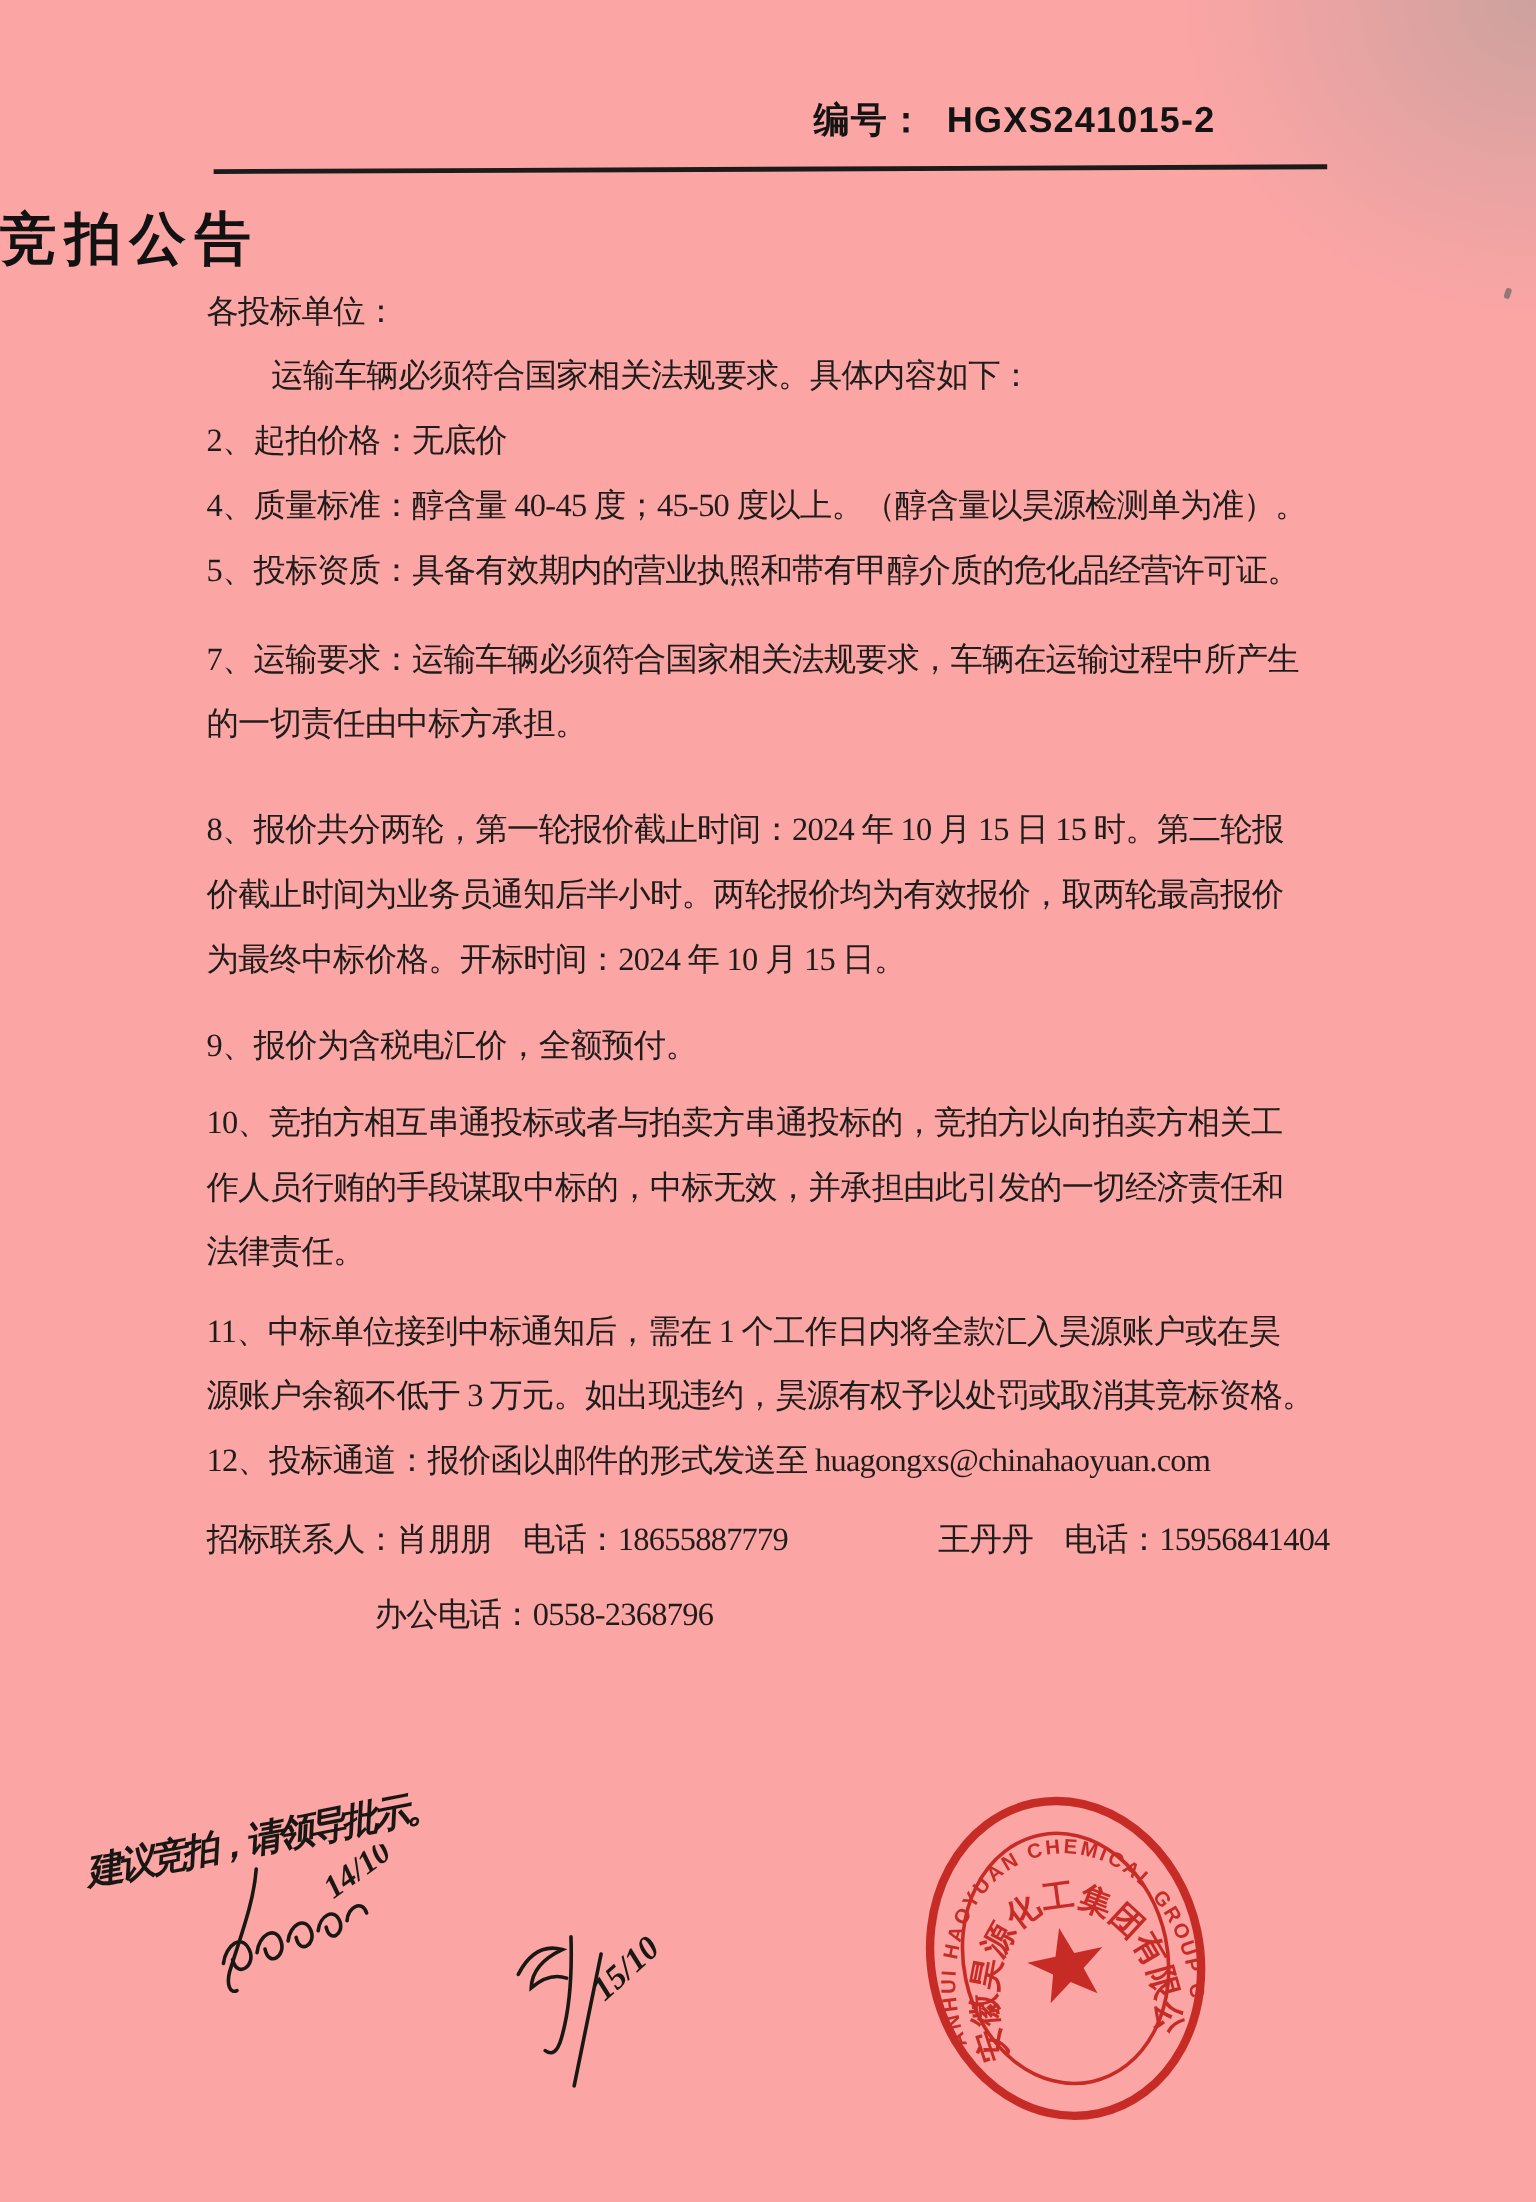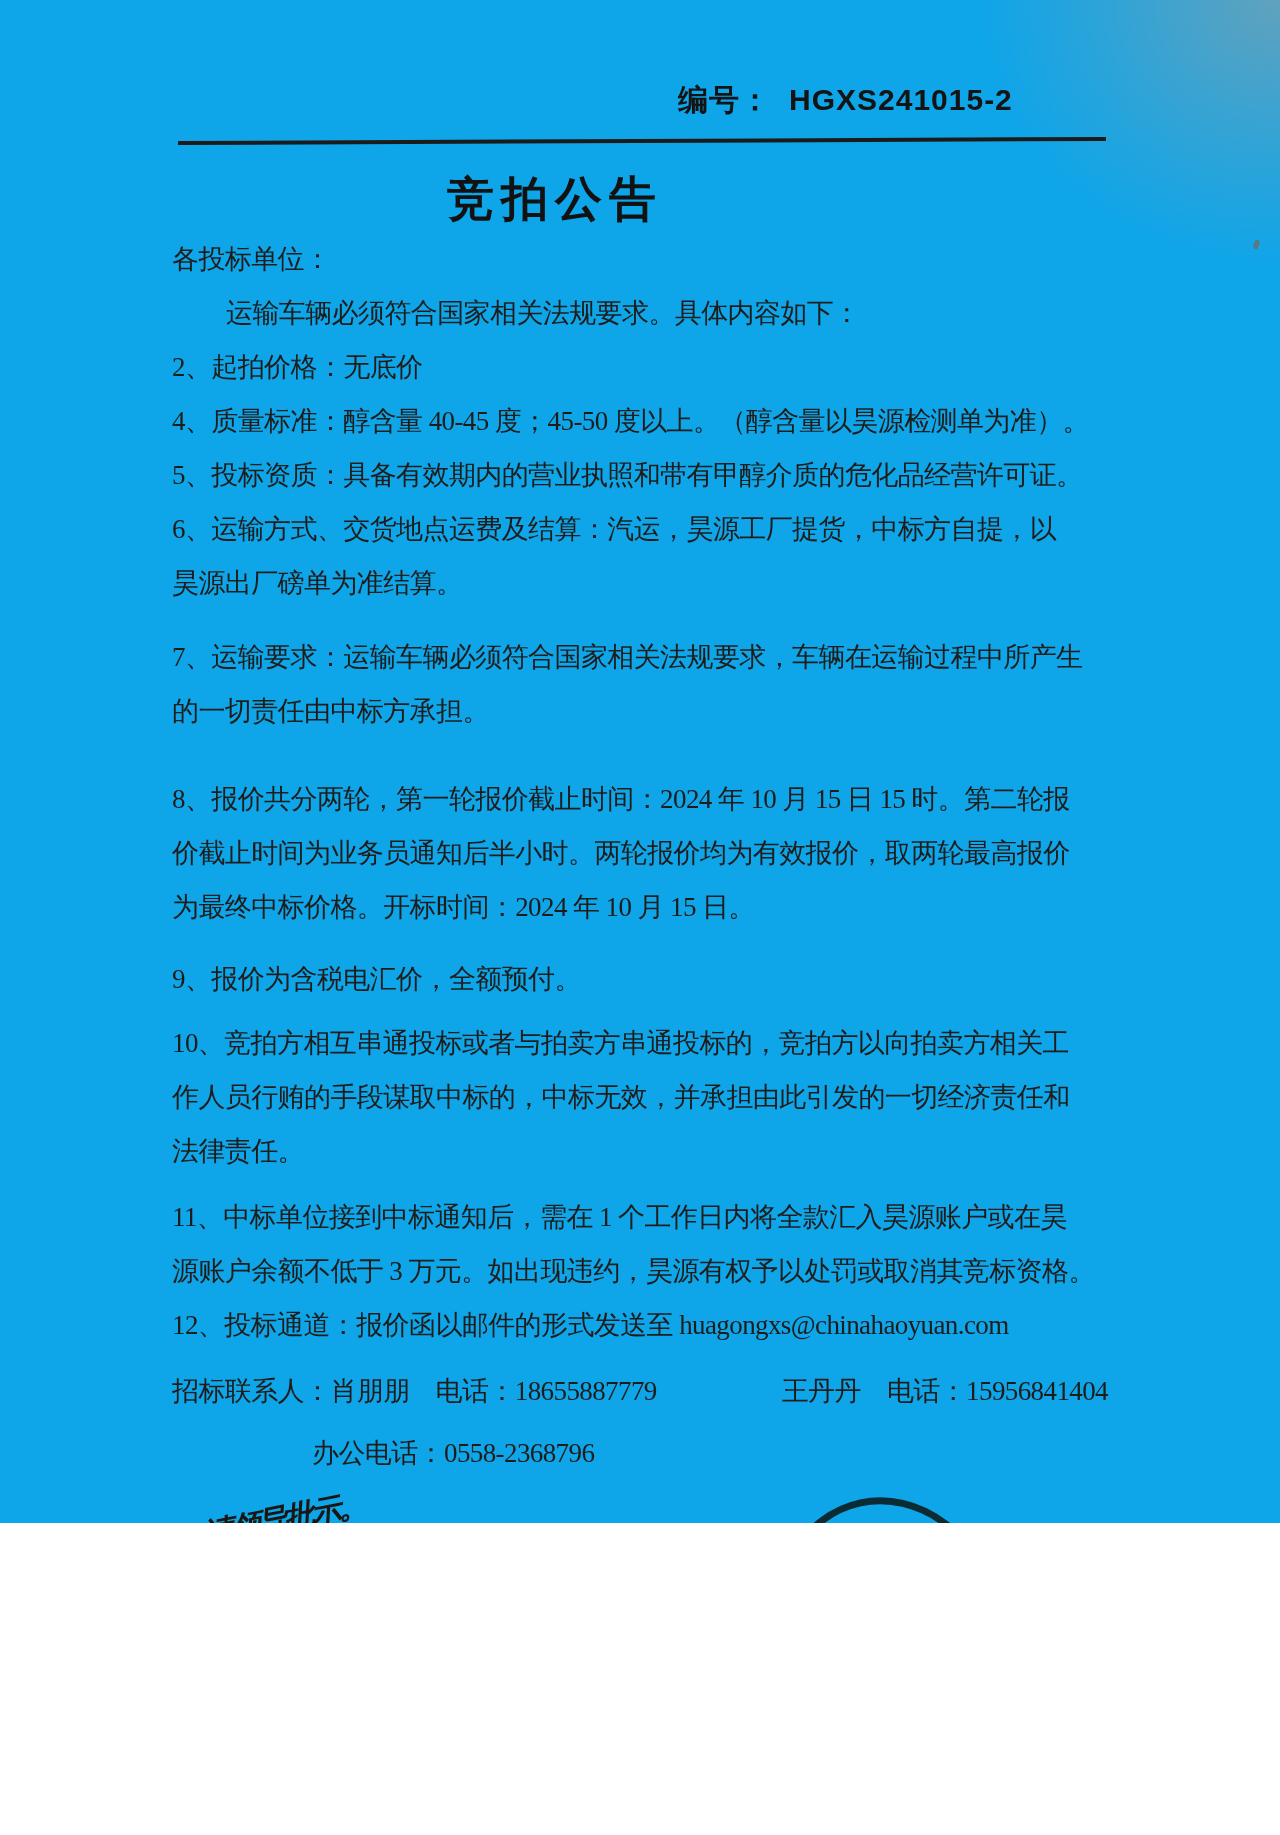--- a/index.html
+++ b/index.html
@@ -1,19 +1,19 @@
 <!DOCTYPE html>
 <html><head>
 <meta charset="utf-8">
 <style>
   html,body{margin:0;padding:0;}
   .page{
     position:relative;
-    width:1280px;height:1523px;
-    background:#0ea5e9;
+    width:1280px;height:1835px;
+    background:#fca5a5;
     overflow:hidden;
     font-family:"Liberation Serif","DejaVu Serif",serif;
     color:#1f1d1b;
   }
   .corner-shade{
     position:absolute;right:0;top:0;width:360px;height:320px;
     background:radial-gradient(ellipse 120% 120% at 100% 0%,
       rgba(165,159,152,.55), rgba(165,159,152,.20) 42%, rgba(165,159,152,0) 70%);
     pointer-events:none;
   }
@@ -26,21 +26,21 @@
     display:flex;gap:18px;align-items:baseline;
     font-family:"Liberation Sans","DejaVu Sans",sans-serif;
     font-weight:bold;font-size:30px;color:#141414;letter-spacing:1px;
   }
   .head-rule{
     position:absolute;left:178px;top:139px;width:928px;height:3.5px;
     background:#1b1b1b;transform:rotate(-0.25deg);
   }
   .title{
     position:absolute;left:0;top:168px;width:1110px;margin:0;
-    text-align:center;font-size:47px;font-weight:bold;color:#121212;
+    text-align:left;font-size:47px;font-weight:bold;color:#121212;
     letter-spacing:7px;
   }
   .content{
     position:absolute;left:172px;top:232px;width:936px;
     font-size:27px;line-height:54px;letter-spacing:-0.6px;
   }
   .content p{margin:0;white-space:pre-wrap;}
   .intro{text-indent:2em;}
   .mt20{margin-top:20px !important;}
   .mt34{margin-top:34px !important;}
@@ -95,22 +95,20 @@
   <div class="head-rule"></div>
 
   <h1 class="title">竞拍公告</h1>
 
   <div class="content">
     <p>各投标单位：</p>
     <p class="intro">运输车辆必须符合国家相关法规要求。具体内容如下：</p>
     <p>2、起拍价格：无底价</p>
     <p>4、质量标准：醇含量 40-45 度；45-50 度以上。（醇含量以昊源检测单为准）。</p>
     <p>5、投标资质：具备有效期内的营业执照和带有甲醇介质的危化品经营许可证。</p>
-    <p>6、运输方式、交货地点运费及结算：汽运，昊源工厂提货，中标方自提，以
-昊源出厂磅单为准结算。</p>
     <p class="mt20">7、运输要求：运输车辆必须符合国家相关法规要求，车辆在运输过程中所产生
 的一切责任由中标方承担。</p>
     <p class="mt34">8、报价共分两轮，第一轮报价截止时间：2024 年 10 月 15 日 15 时。第二轮报
 价截止时间为业务员通知后半小时。两轮报价均为有效报价，取两轮最高报价
 为最终中标价格。开标时间：2024 年 10 月 15 日。</p>
     <p class="mt18">9、报价为含税电汇价，全额预付。</p>
     <p class="mt10">10、竞拍方相互串通投标或者与拍卖方串通投标的，竞拍方以向拍卖方相关工
 作人员行贿的手段谋取中标的，中标无效，并承担由此引发的一切经济责任和
 法律责任。</p>
     <p class="mt12">11、中标单位接到中标通知后，需在 1 个工作日内将全款汇入昊源账户或在昊

